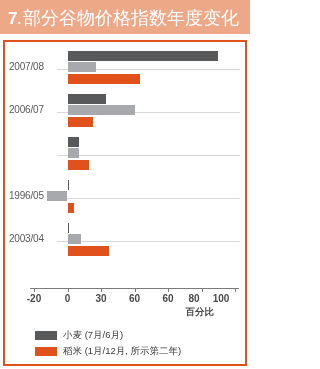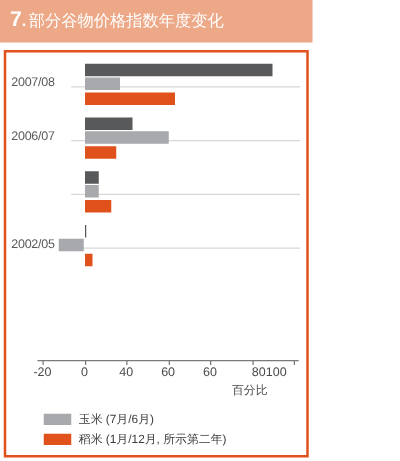--- a/index.html
+++ b/index.html
@@ -41,21 +41,21 @@
     font-size: 17px;
     font-weight: bold;
     letter-spacing: 0px;
     vertical-align: baseline;
   }
   #fig-dot {
     font-size: 13px;
     font-weight: bold;
   }
   #fig-title {
-    font-size: 13px;
+    font-size: 18px;
     font-weight: normal;
     margin-left: 2px;
   }
 
   
   #frame {
     position: absolute;
     left: 3px;
     top: 40px;
     width: 244px;
@@ -113,20 +113,21 @@
   .bar.corn  { background: #a7a9ac; top: 14px; }
   .bar.rice  { background: #e1511b; top: 26px; }
 
   
   #axis {
     position: absolute;
     left: 0;
     top: 246px;
     width: 272px;
     height: 34px;
+    font-weight: bold;
   }
   #axis-line {
     position: absolute;
     left: 0px;
     top: 0px;
     height: 1px;
     background: #7a7a7a;
   }
   .tick-mark {
     position: absolute;
@@ -215,53 +216,62 @@
         </div>
         <div class="group" style="top: 90px;">
           <div class="baseline"></div>
           <div class="bars">
             <div class="bar wheat" title="小麦 2005/06: 7%" style="left: 62.5px; width: 11.725px; background: rgb(88, 89, 91);"></div>
             <div class="bar corn" title="玉米 2005/06: 7%" style="left: 62.5px; width: 11.725px; background: rgb(167, 169, 172);"></div>
             <div class="bar rice" title="稻米 2005/06: 13%" style="left: 62.5px; width: 21.775px; background: rgb(225, 81, 27);"></div>
           </div>
         </div>
         <div class="group" style="top: 133px;">
-          <div class="cat-label">2002/05</div>
+          <div class="cat-label">1996/05</div>
           <div class="baseline"></div>
           <div class="bars">
             <div class="bar wheat" title="小麦 2004/05: 1%" style="left: 62.5px; width: 1.675px; background: rgb(88, 89, 91);"></div>
             <div class="bar corn" title="玉米 2004/05: -12%" style="left: 42.4px; width: 20.1px; background: rgb(167, 169, 172);"></div>
             <div class="bar rice" title="稻米 2004/05: 4%" style="left: 62.5px; width: 6.7px; background: rgb(225, 81, 27);"></div>
+          </div>
+        </div>
+        <div class="group" style="top: 176px;">
+          <div class="cat-label">2003/04</div>
+          <div class="baseline"></div>
+          <div class="bars">
+            <div class="bar wheat" title="小麦 2003/04: 1%" style="left: 62.5px; width: 1.675px; background: rgb(88, 89, 91);"></div>
+            <div class="bar corn" title="玉米 2003/04: 8%" style="left: 62.5px; width: 13.4px; background: rgb(167, 169, 172);"></div>
+            <div class="bar rice" title="稻米 2003/04: 25%" style="left: 62.5px; width: 41.875px; background: rgb(225, 81, 27);"></div>
           </div>
         </div>
       </div>
 
     <div id="axis">
         <div id="axis-line" style="left: 25px; width: 209px;"></div>
         <div class="tick-mark" style="left: 29px;"></div>
         <div class="tick-label" style="left: 29px;">-20</div>
         <div class="tick-mark" style="left: 62.5px;"></div>
         <div class="tick-label" style="left: 62.5px;">0</div>
         <div class="tick-mark" style="left: 96px;"></div>
-        <div class="tick-label" style="left: 96px;">40</div>
+        <div class="tick-label" style="left: 96px;">30</div>
         <div class="tick-mark" style="left: 129.5px;"></div>
         <div class="tick-label" style="left: 129.5px;">60</div>
         <div class="tick-mark" style="left: 163px;"></div>
         <div class="tick-label" style="left: 163px;">60</div>
         <div class="tick-mark" style="left: 196.5px;"></div>
-        <div class="tick-label" style="left: 202px;">80</div>
+        <div class="tick-label" style="left: 189px;">80</div>
         <div class="tick-mark" style="left: 230px;"></div>
         <div class="tick-label" style="left: 216px;">100</div>
         <div id="axis-title" style="left: 180.5px;">百分比</div>
       </div>
 
     <div id="legend">
         <div class="legend-row">
-          <span class="legend-swatch" style="background: rgb(167, 169, 172);"></span>
-          <span class="legend-text">玉米 (7月/6月)</span>
+          <span class="legend-swatch" style="background: rgb(88, 89, 91);"></span>
+          <span class="legend-text">小麦 (7月/6月)</span>
         </div>
         <div class="legend-row">
           <span class="legend-swatch" style="background: rgb(225, 81, 27);"></span>
           <span class="legend-text">稻米 (1月/12月, 所示第二年)</span>
         </div>
       </div>
 
   </div>
 </div>
 

